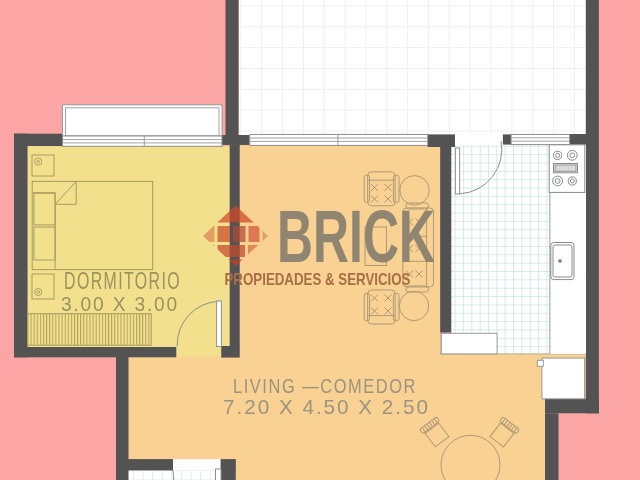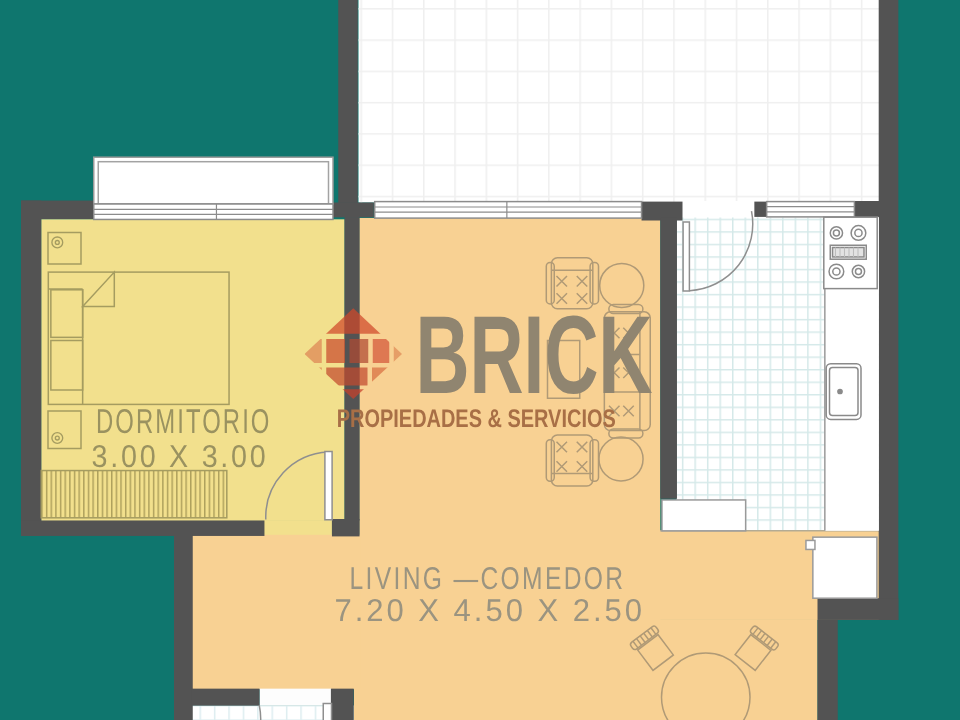--- a/index.html
+++ b/index.html
@@ -1,16 +1,16 @@
 <!DOCTYPE html>
 <html><head>
 <meta charset="utf-8">
 <style>
 html,body{margin:0;padding:0;background:#ffffff;}
-.page{position:relative;width:640px;height:480px;background:#0f766e;overflow:hidden;
+.page{position:relative;width:640px;height:480px;background:#fca5a5;overflow:hidden;
       font-family:"Liberation Sans", sans-serif;}
 svg{position:absolute;left:0;top:0;}
 </style>
 </head>
 <body>
 <div class="page">
 <svg width="640" height="480" viewBox="0 0 640 480">
 <defs>
   <pattern id="gridT" patternUnits="userSpaceOnUse" width="20.85" height="20.85" x="240.3" y="5.4">
     <path d="M0,0.5 H20.85 M0.5,0 V20.85" stroke="#efefef" stroke-width="1" fill="none"></path>

